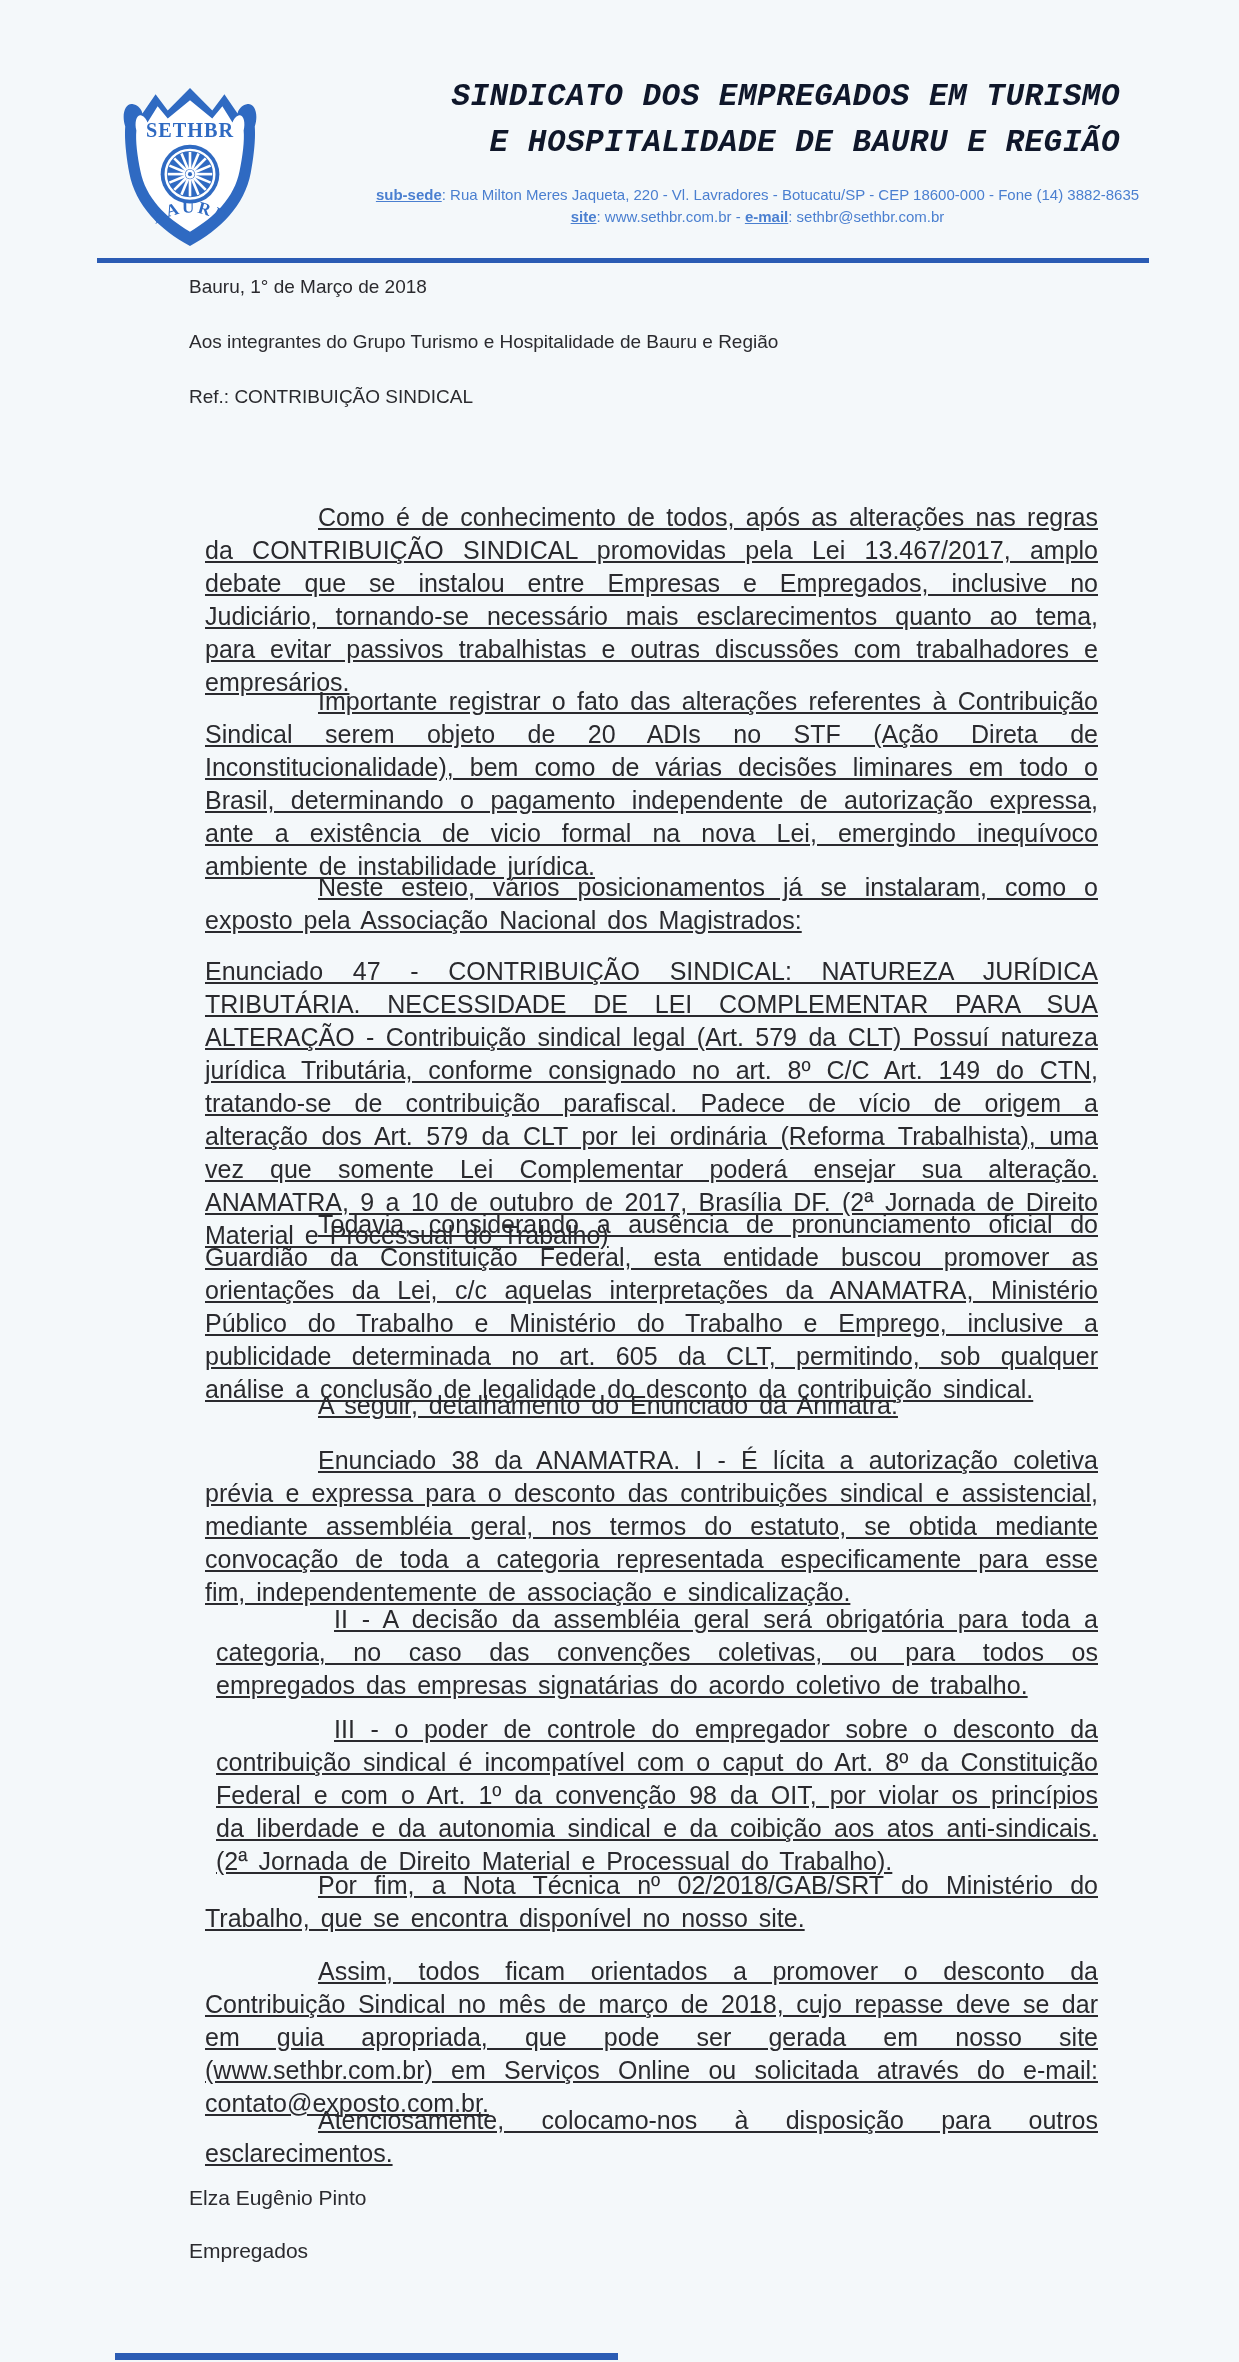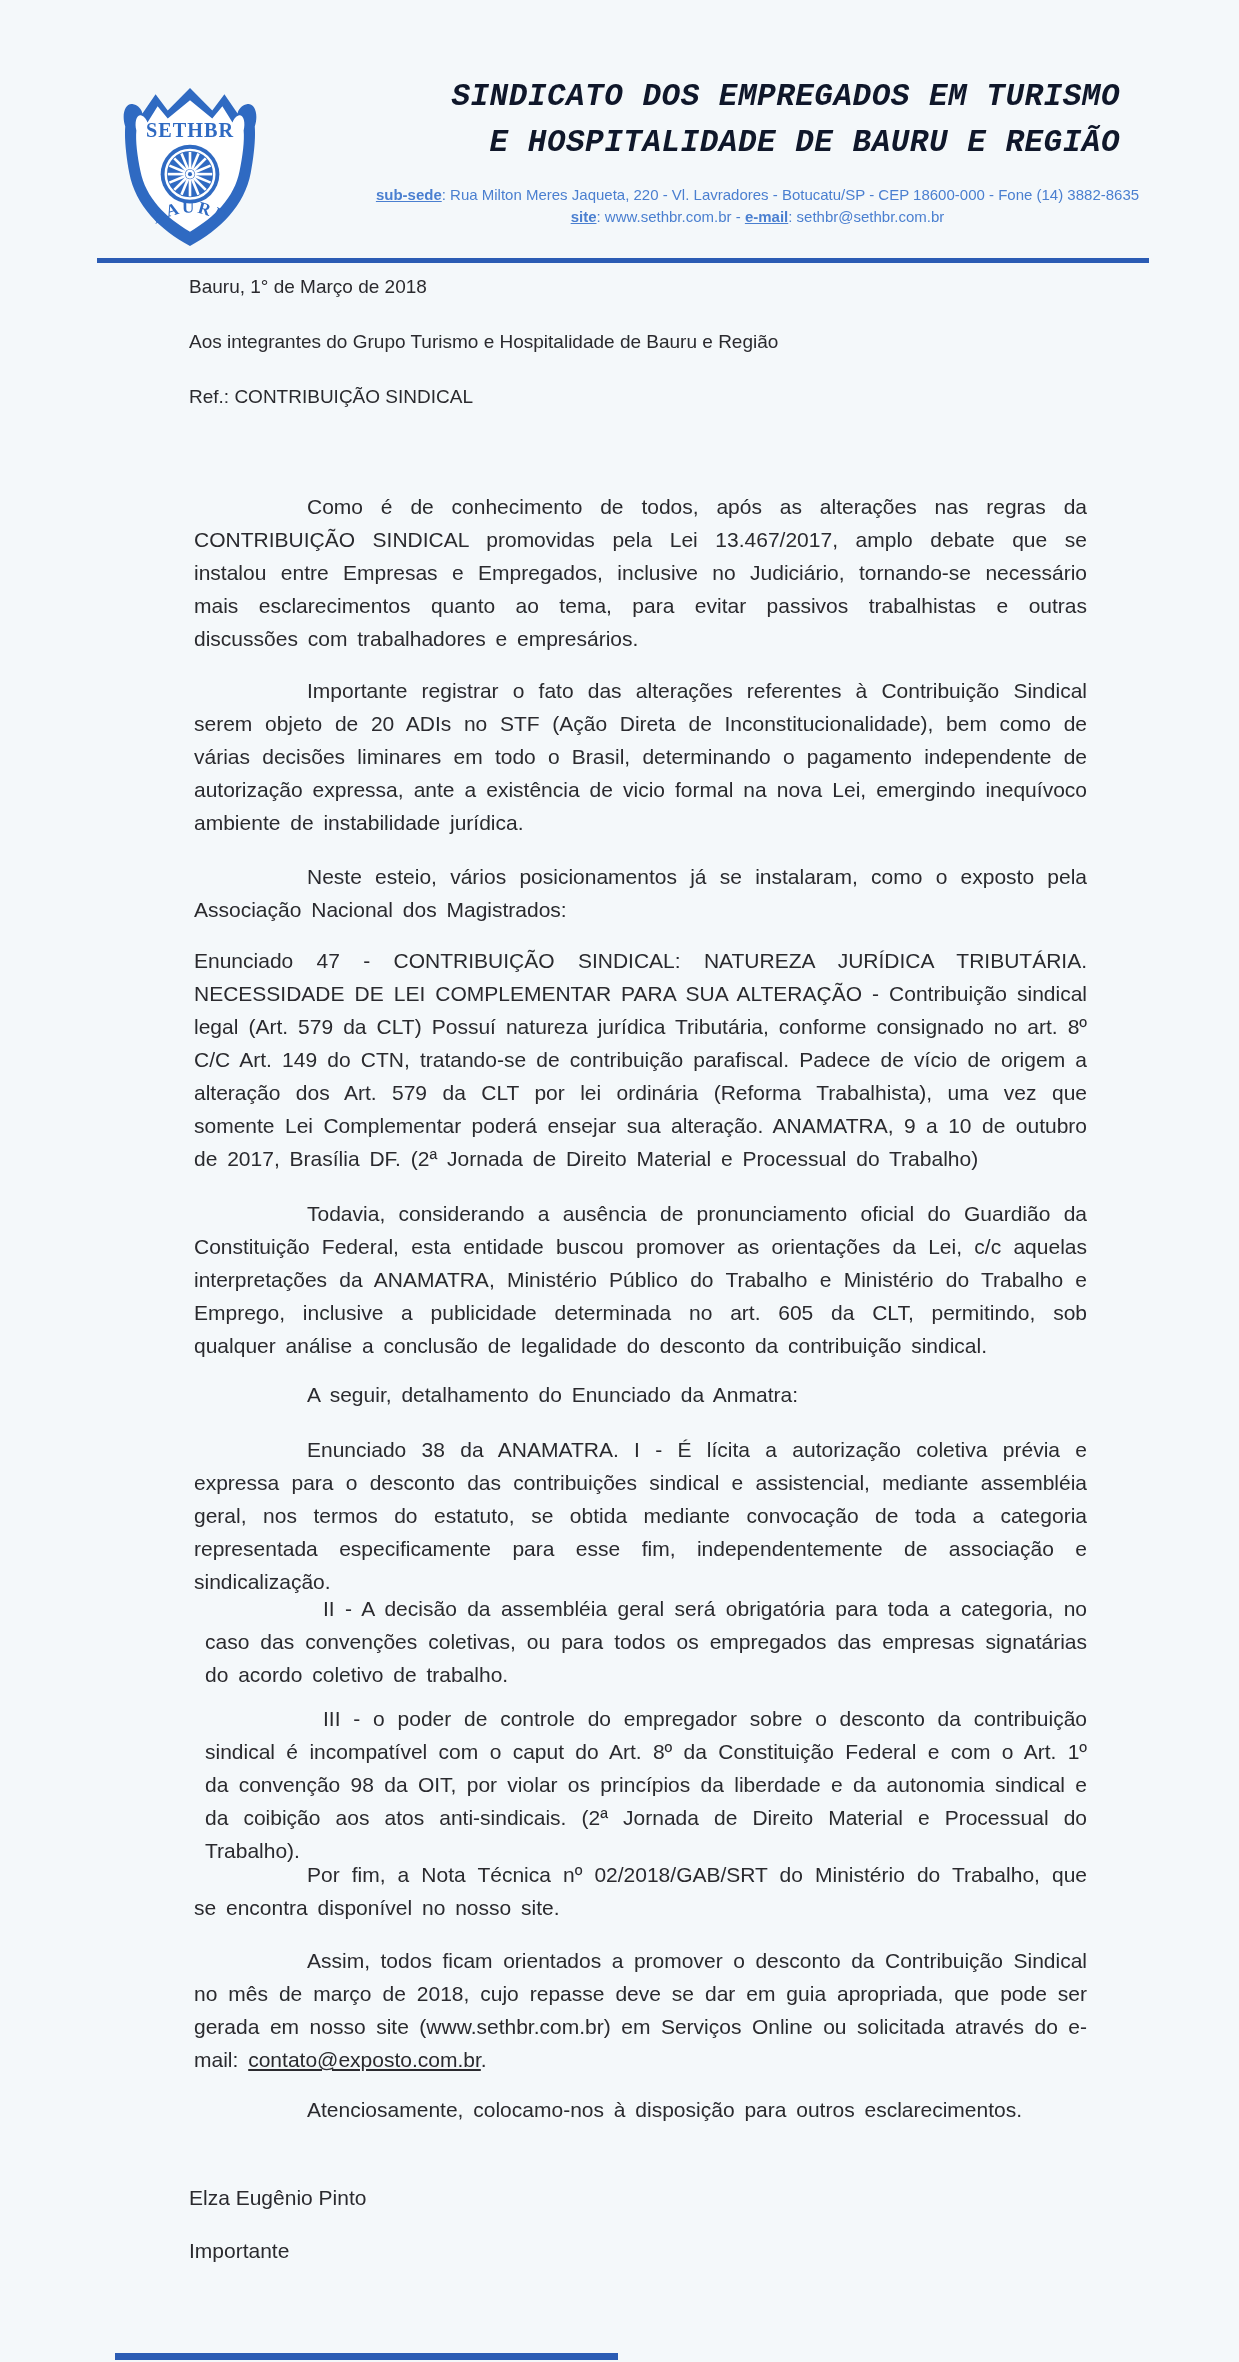--- a/index.html
+++ b/index.html
@@ -10,22 +10,22 @@
   .title-block{position:absolute;left:320px;top:74px;width:800px;text-align:right;
                font-family:Liberation Mono, monospace;font-style:italic;font-weight:bold;
                color:#0f172a;font-size:31px;line-height:46px;letter-spacing:.5px;}
   .contact-block{position:absolute;left:330px;top:184px;width:855px;text-align:center;
                  color:#4a7fd0;font-size:15px;line-height:22px;}
   .contact-block .lbl{font-weight:bold;text-decoration:underline;}
   .hrule{position:absolute;left:97px;top:258px;width:1052px;height:5px;background:#2b5cb4;}
   .brule{position:absolute;left:115px;top:2353px;width:503px;height:7px;background:#2b5cb4;}
   
   .bline{position:absolute;left:189px;width:893px;font-size:19px;line-height:33px;margin:0;}
-  .para{position:absolute;left:189px;width:893px;font-size:21px;line-height:33px;margin:5px;
-        text-align:justify;text-indent:113px;word-spacing:4px;}
+  .para{position:absolute;left:189px;width:893px;font-size:25px;line-height:33px;margin:16px;
+        text-align:justify;text-indent:113px;word-spacing:4px;text-decoration:underline;}
   .noindent{text-indent:0;}
   .inset{left:200px;width:882px;text-indent:118px;}
   .u{text-decoration:underline;}
   .sig{position:absolute;left:189px;width:893px;text-align:left;font-size:21px;margin:0;}
   
   .y-date{top:270px}.y-recip{top:325px}.y-ref{top:380px}
   .pp1{top:485px}.pp2{top:669px}.pp3{top:855px}.pp4{top:939px}.pp5{top:1192px}
   .pp6{top:1373px}.pp7{top:1428px}.pp8{top:1587px}.pp9{top:1697px}.pp10{top:1853px}
   .pp11{top:1939px}.pp12{top:2088px}
   .y-sname{top:2186px}.y-stitle{top:2239px}
@@ -102,16 +102,16 @@
   <p class="para pp7">Enunciado 38 da ANAMATRA. I - É lícita a autorização coletiva prévia e expressa para o desconto das contribuições sindical e assistencial, mediante assembléia geral, nos termos do estatuto, se obtida mediante convocação de toda a categoria representada especificamente para esse fim, independentemente de associação e sindicalização.</p>
   <p class="para pp8 inset">II - A decisão da assembléia geral será obrigatória para toda a categoria, no caso das convenções coletivas, ou para todos os empregados das empresas signatárias do acordo coletivo de trabalho.</p>
   <p class="para pp9 inset">III - o poder de controle do empregador sobre o desconto da contribuição sindical é incompatível com o caput do Art. 8º da Constituição Federal e com o Art. 1º da convenção 98 da OIT, por violar os princípios da liberdade e da autonomia sindical e da coibição aos atos anti-sindicais. (2ª Jornada de Direito Material e Processual do Trabalho).</p>
   <p class="para pp10">Por fim, a Nota Técnica nº 02/2018/GAB/SRT do Ministério do Trabalho, que se encontra disponível no nosso site.</p>
 
   <p class="para pp11"><span>Assim, todos ficam orientados a promover o desconto da Contribuição Sindical no mês de março de 2018, cujo repasse deve se dar em guia apropriada, que pode ser gerada em nosso site (www.sethbr.com.br) em Serviços Online ou solicitada através do e-mail: </span><span class="u">contato@exposto.com.br</span><span>.</span></p>
 
   <p class="para pp12">Atenciosamente, colocamo-nos à disposição para outros esclarecimentos.</p>
 
   <p class="sig y-sname">Elza Eugênio Pinto</p>
-  <p class="sig y-stitle">Importante</p>
+  <p class="sig y-stitle">Empregados</p>
 
   <div class="brule"></div>
 </div>
 
 </body></html>

